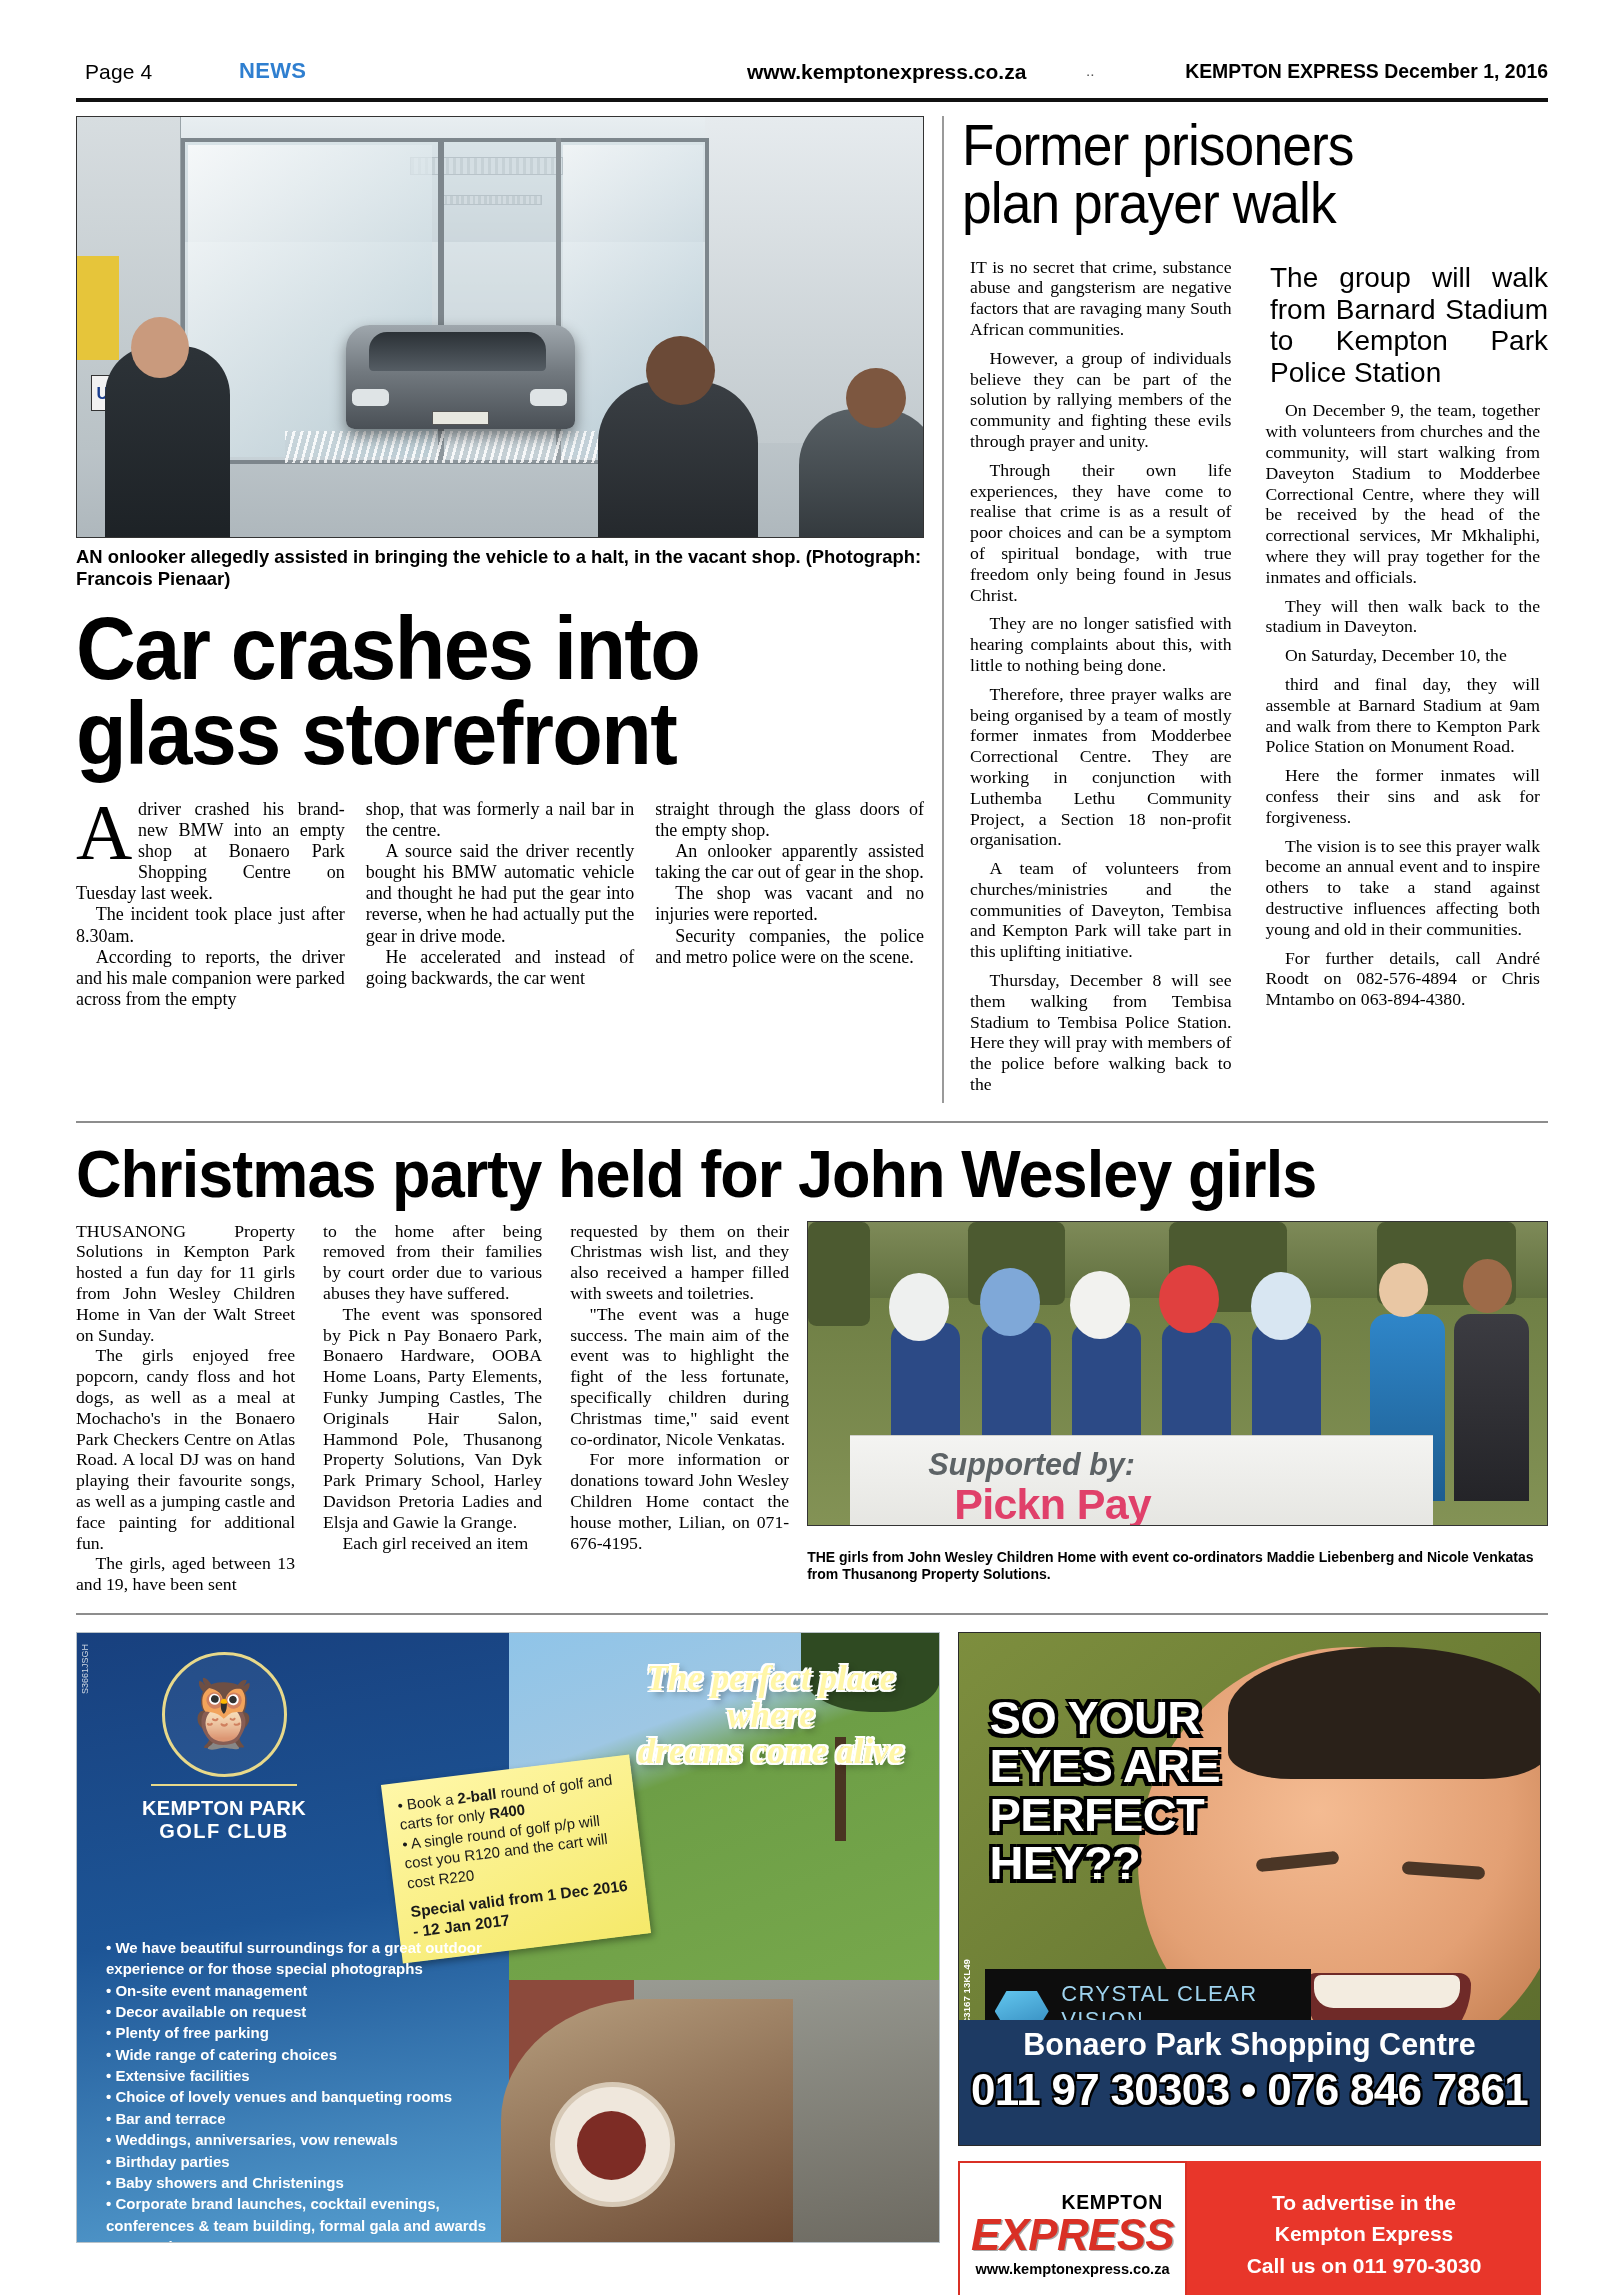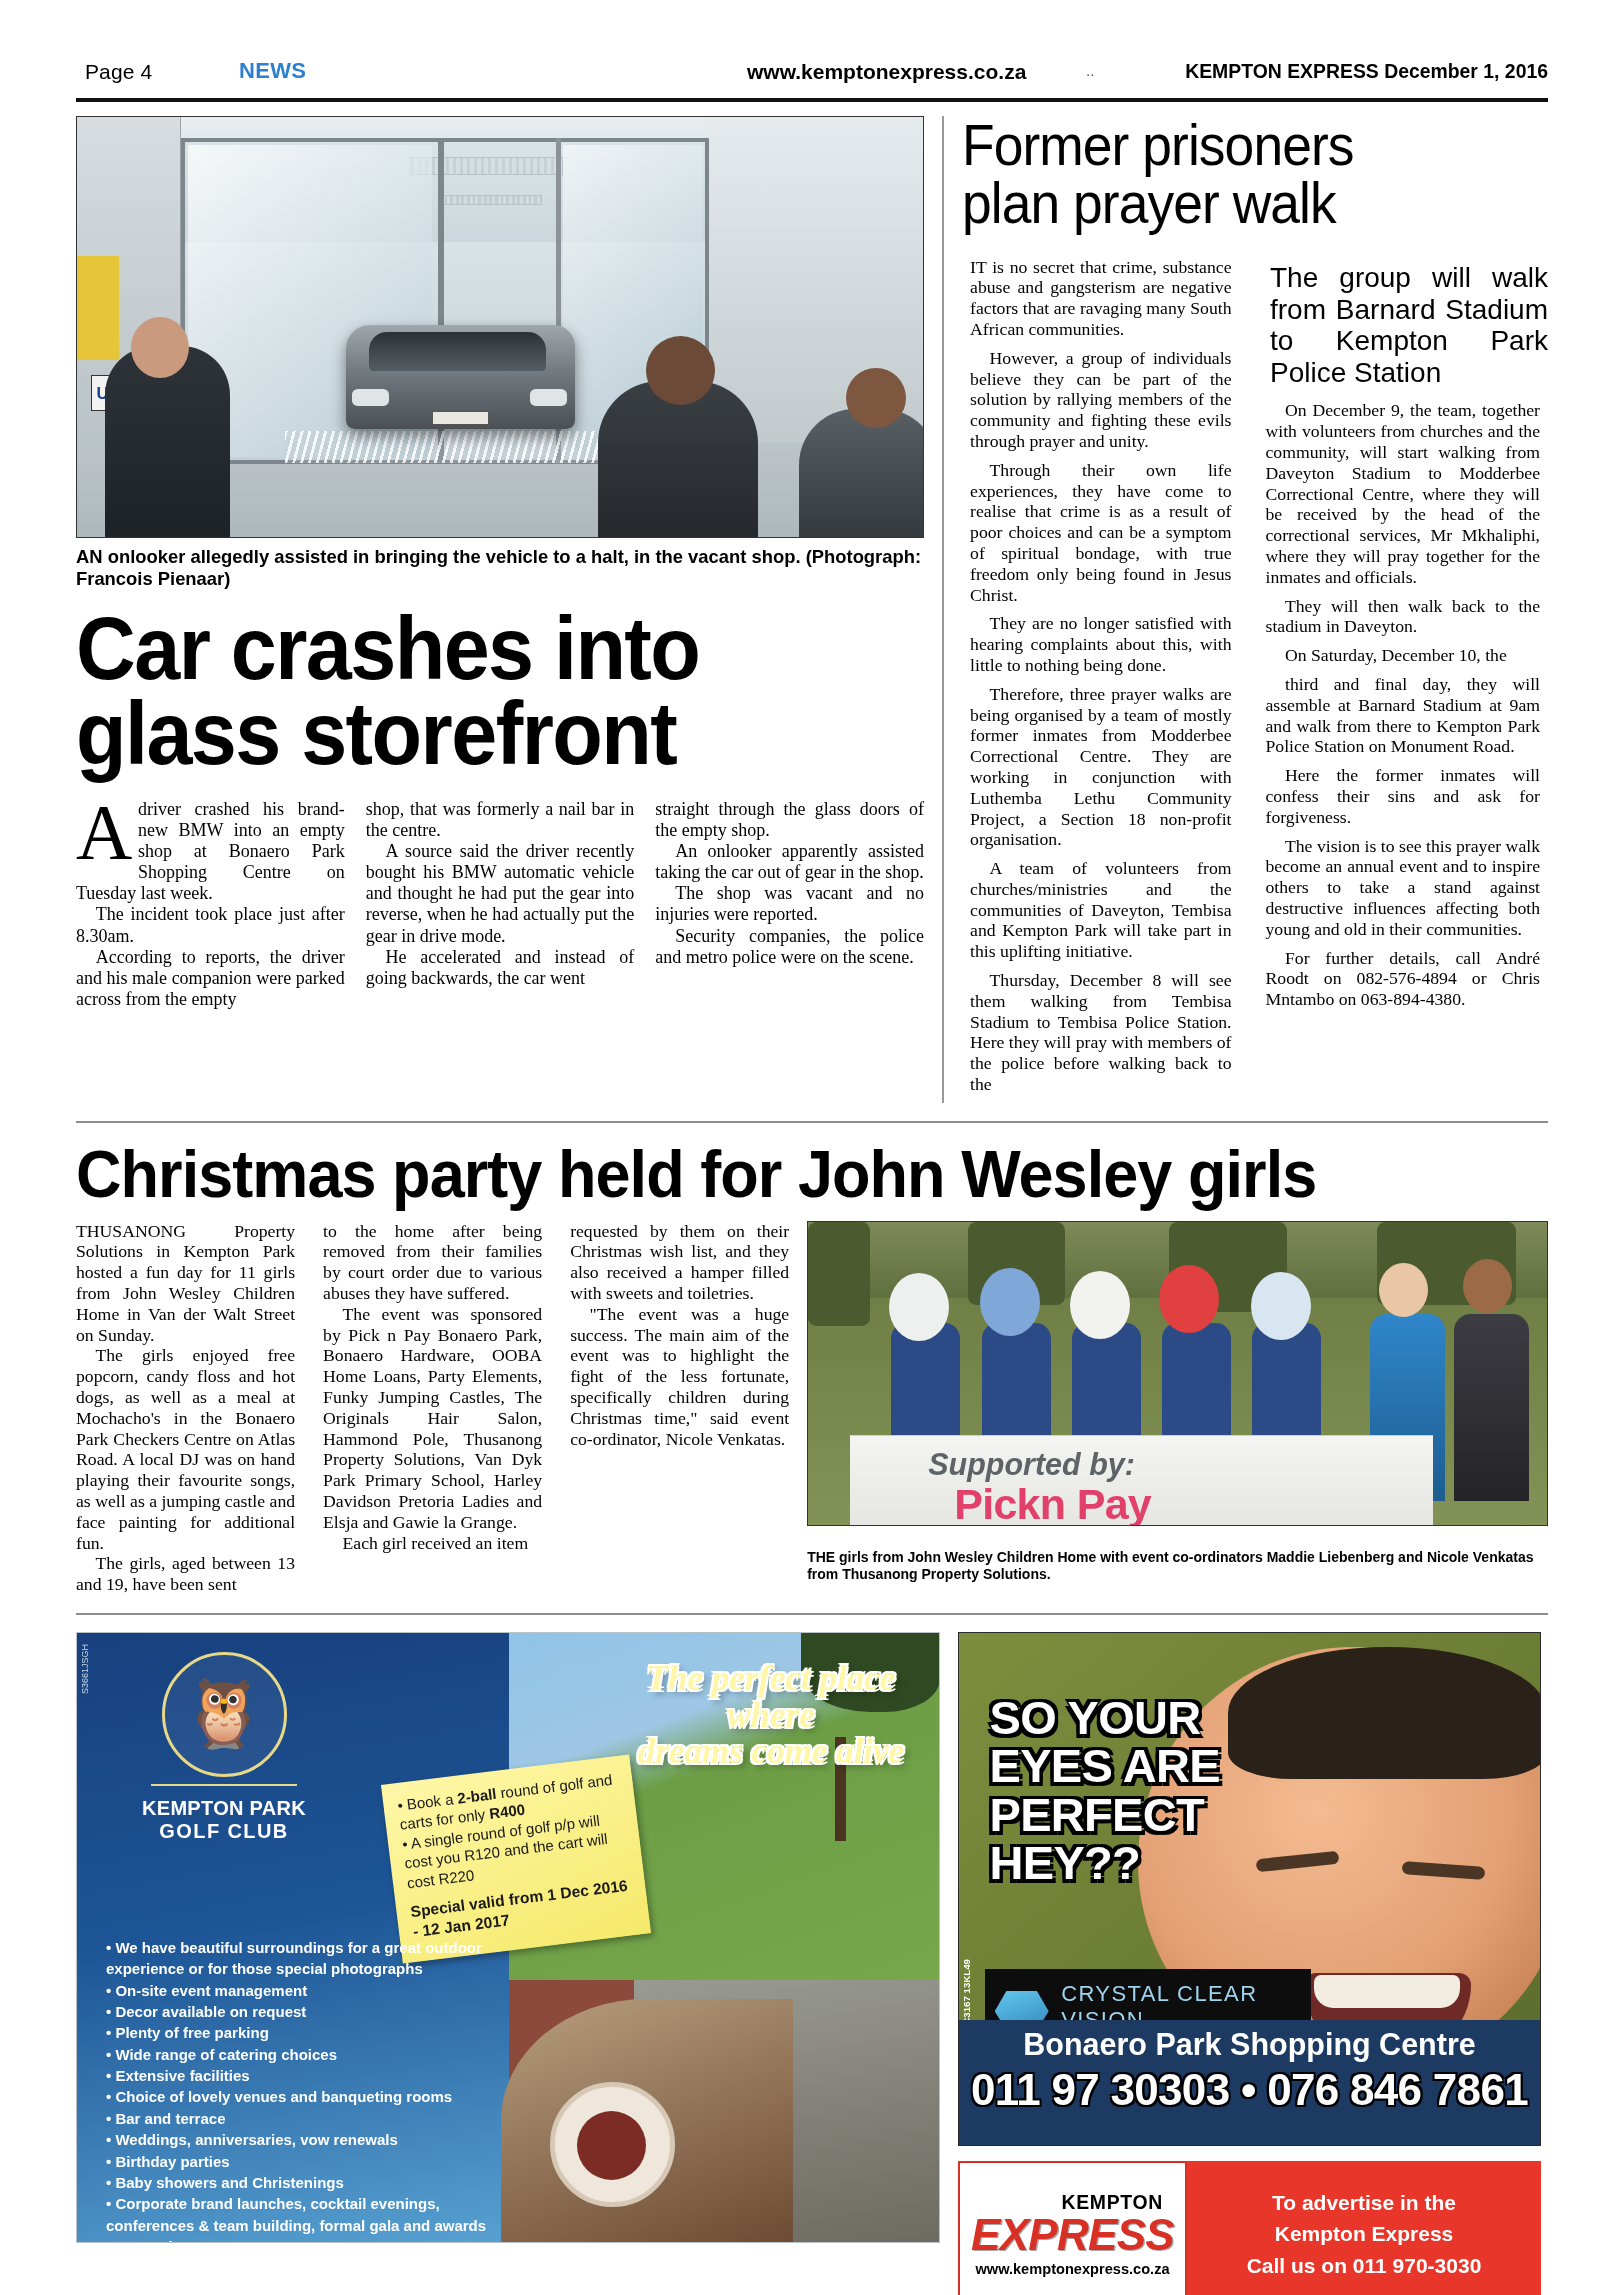--- a/index.html
+++ b/index.html
@@ -358,20 +358,21 @@
         <p>The girls, aged between 13 and 19, have been sent</p>
       </div>
       <div class="xcol">
         <p class="first">to the home after being removed from their families by court order due to various abuses they have suffered.</p>
         <p>The event was sponsored by Pick n Pay Bonaero Park, Bonaero Hardware, OOBA Home Loans, Party Elements, Funky Jumping Castles, The Originals Hair Salon, Hammond Pole, Thusanong Property Solutions, Van Dyk Park Primary School, Harley Davidson Pretoria Ladies and Elsja and Gawie la Grange.</p>
         <p>Each girl received an item</p>
       </div>
       <div class="xcol">
         <p class="first">requested by them on their Christmas wish list, and they also received a hamper filled with sweets and toiletries.</p>
         <p>"The event was a huge success. The main aim of the event was to highlight the fight of the less fortunate, specifically children during Christmas time," said event co-ordinator, Nicole Venkatas.</p>
+        <p>For more information or donations toward John Wesley Children Home contact the house mother, Lilian, on 071-676-4195.</p>
       </div>
     </div>
 
     <div class="xmas-photo-box">
       <div class="photo-xmas">
         <div class="xp xp-sky"></div>
         <div class="xp xp-grass"></div>
         <div class="xp xp-tree" style="left:0px;"></div>
         <div class="xp xp-tree" style="left:160px;width:97px;height:83px;"></div>
         <div class="xp xp-tree" style="left:361px;width:118px;height:90px;"></div>

